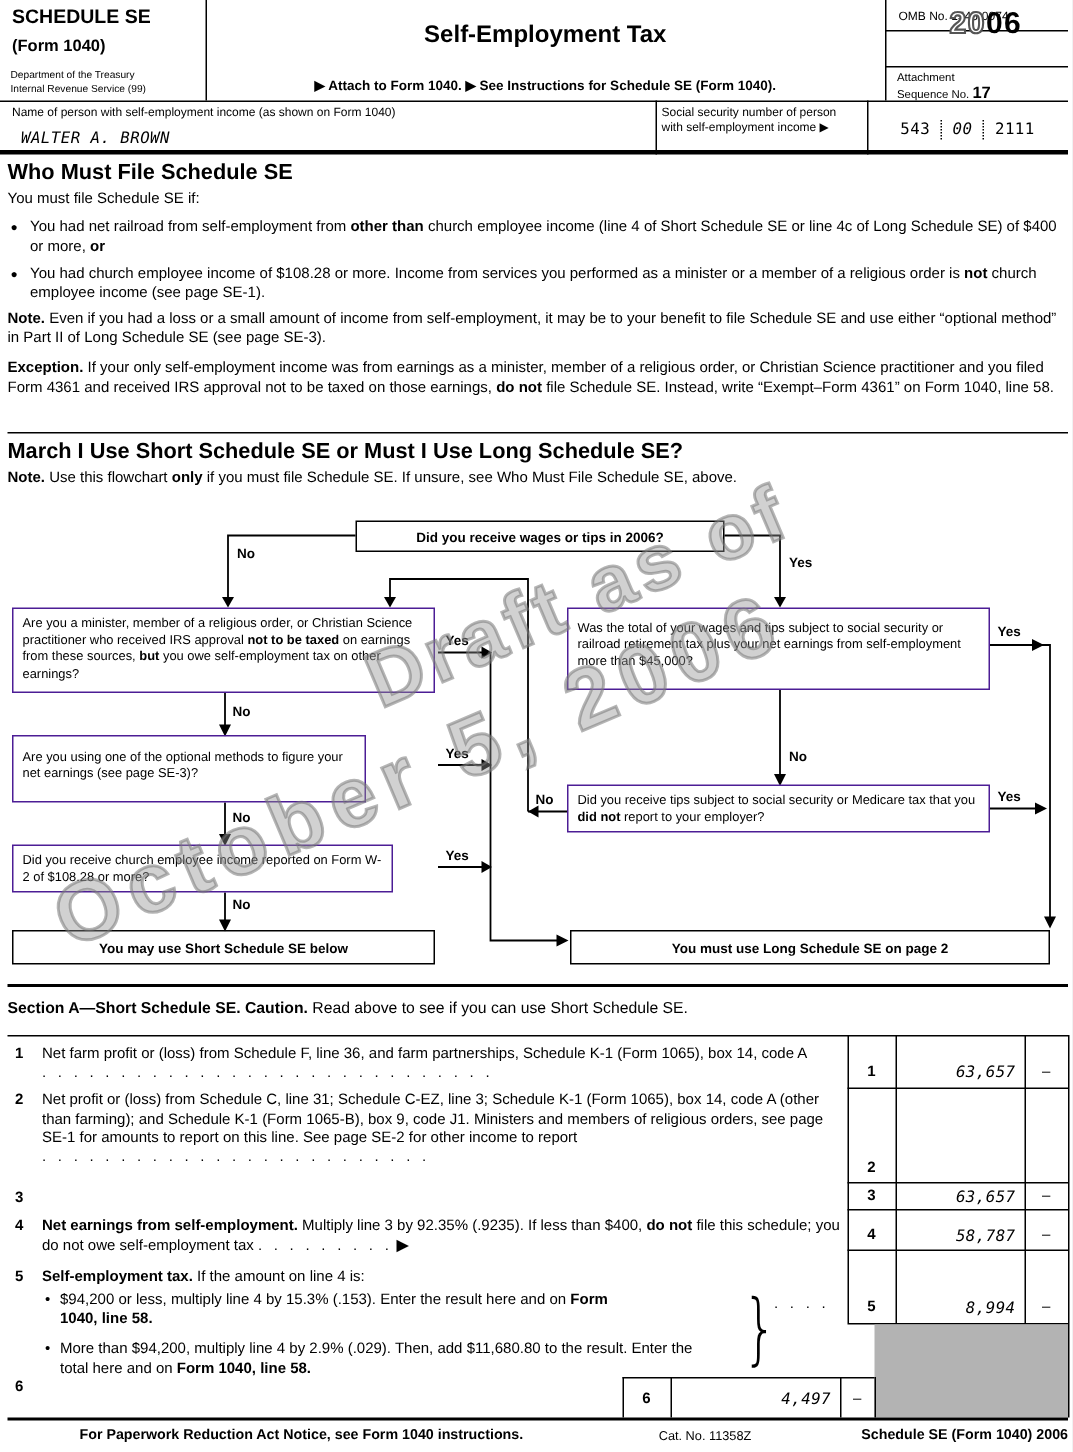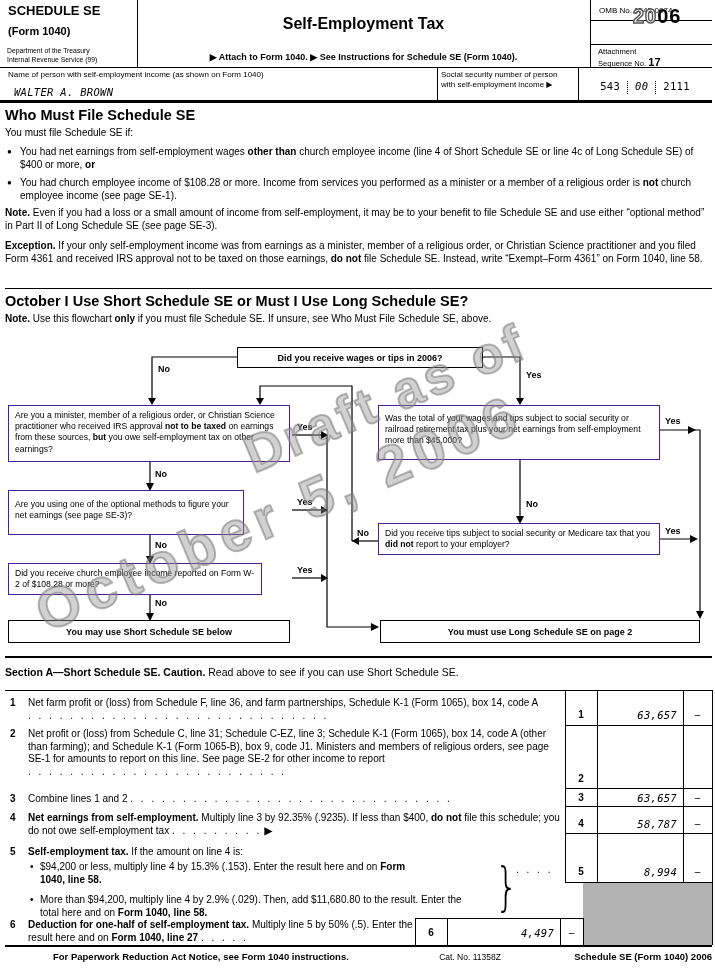--- a/index.html
+++ b/index.html
@@ -72,31 +72,31 @@
     <div class="abs small" style="left:441px;top:70px;width:132px;">Social security number of person with self-employment income ▶</div>
     <div class="abs" style="left:578px;top:80px;width:134px;text-align:center;font-size:11px;">
       <span class="val" style="font-style:normal;">543</span><span class="ssnsep"></span><span class="val">00</span><span class="ssnsep"></span><span class="val" style="font-style:normal;">2111</span>
     </div>
   </div>
 
   <div class="abs h1" style="left:5px;top:107px;">Who Must File Schedule SE</div>
   <div class="abs txt" style="left:5px;top:127px;">You must file Schedule SE if:</div>
 
   <div class="abs txt" style="left:7px;top:146px;font-size:8px;">●</div>
-  <div class="abs txt" style="left:20px;top:146px;width:688px;"><span>You had net earnings from self-employment wages </span><span class="b">other than</span><span> church employee income (line 4 of Short Schedule SE or line 4c of Long Schedule SE) of $400 or more, </span><span class="b">or</span></div>
+  <div class="abs txt" style="left:20px;top:146px;width:688px;"><span>You had net railroad from self-employment from </span><span class="b">other than</span><span> church employee income (line 4 of Short Schedule SE or line 4c of Long Schedule SE) of $400 or more, </span><span class="b">or</span></div>
 
   <div class="abs txt" style="left:7px;top:177px;font-size:8px;">●</div>
   <div class="abs txt" style="left:20px;top:177px;width:688px;"><span>You had church employee income of $108.28 or more. Income from services you performed as a minister or a member of a religious order is </span><span class="b">not</span><span> church employee income (see page SE-1).</span></div>
 
   <div class="abs txt" style="left:5px;top:207px;width:705px;"><span class="b">Note.</span><span> Even if you had a loss or a small amount of income from self-employment, it may be to your benefit to file Schedule SE and use either “optional method” in Part II of Long Schedule SE (see page SE-3).</span></div>
   <div class="abs txt" style="left:5px;top:240px;width:707px;"><span class="b">Exception.</span><span> If your only self-employment income was from earnings as a minister, member of a religious order, or Christian Science practitioner and you filed Form 4361 and received IRS approval not to be taxed on those earnings, </span><span class="b">do not</span><span> file Schedule SE. Instead, write “Exempt–Form 4361” on Form 1040, line 58.</span></div>
 
   <div class="hl" style="left:5px;top:288px;width:707px;"></div>
 
-  <div class="abs h1" style="left:5px;top:293px;">October I Use Short Schedule SE or Must I Use Long Schedule SE?</div>
+  <div class="abs h1" style="left:5px;top:293px;">March I Use Short Schedule SE or Must I Use Long Schedule SE?</div>
   <div class="abs txt" style="left:5px;top:313px;width:705px;"><span class="b">Note.</span><span> Use this flowchart </span><span class="b">only</span><span> if you must file Schedule SE. If unsure, see Who Must File Schedule SE, above.</span></div>
 
   <div class="abs" style="left:0;top:330px;width:715px;height:322px;">
     <svg width="715" height="322" style="position:absolute;left:0;top:0;" viewBox="0 0 715 322">
       <g stroke="#000" stroke-width="1.2" fill="none">
         <polyline points="237,27 152,27 152,69"></polyline>
         <polyline points="483,27 520,27 520,69"></polyline>
         <polyline points="378,211 352,211"></polyline>
         <polyline points="352,211 352,56 260,56 260,69"></polyline>
         <line x1="292" y1="105" x2="323" y2="105"></line>
@@ -166,39 +166,37 @@
 
   <div class="hl" style="left:5px;top:690px;width:707px;"></div>
 
   <div class="abs num" style="left:10px;top:697px;">1</div>
   <div class="abs txt" style="left:28px;top:697px;width:532px;"><span>Net farm profit or (loss) from Schedule F, line 36, and farm partnerships, Schedule K-1 (Form 1065), box 14, code A </span><span class="dots">. . . . . . . . . . . . . . . . . . . . . . . . . . . . .</span></div>
 
   <div class="abs num" style="left:10px;top:728px;">2</div>
   <div class="abs txt" style="left:28px;top:728px;width:534px;"><span>Net profit or (loss) from Schedule C, line 31; Schedule C-EZ, line 3; Schedule K-1 (Form 1065), box 14, code A (other than farming); and Schedule K-1 (Form 1065-B), box 9, code J1. Ministers and members of religious orders, see page SE-1 for amounts to report on this line. See page SE-2 for other income to report </span><span class="dots">. . . . . . . . . . . . . . . . . . . . . . . . .</span></div>
 
   <div class="abs num" style="left:10px;top:793px;">3</div>
-  <div class="abs txt" style="left:28px;top:793px;width:532px;white-space:nowrap;overflow:hidden;"><span>Combine lines 1 and 2 </span><span class="dots">. . . . . . . . . . . . . . . . . . . . . . . . . . . . . . .</span></div>
 
   <div class="abs num" style="left:10px;top:812px;">4</div>
   <div class="abs txt" style="left:28px;top:812px;width:534px;"><span class="b">Net earnings from self-employment.</span><span> Multiply line 3 by 92.35% (.9235). If less than $400, </span><span class="b">do not</span><span> file this schedule; you do not owe self-employment tax </span><span class="dots">. . . . . . . . .</span><span class="b"> ▶</span></div>
 
   <div class="abs num" style="left:10px;top:846px;">5</div>
   <div class="abs txt" style="left:28px;top:846px;width:420px;"><span class="b">Self-employment tax.</span><span> If the amount on line 4 is:</span></div>
 
   <div class="abs txt" style="left:30px;top:861px;">•</div>
   <div class="abs txt" style="left:40px;top:861px;width:392px;"><span>$94,200 or less, multiply line 4 by 15.3% (.153). Enter the result here and on </span><span class="b">Form 1040, line 58.</span></div>
 
   <div class="abs txt" style="left:30px;top:894px;">•</div>
   <div class="abs txt" style="left:40px;top:894px;width:430px;"><span>More than $94,200, multiply line 4 by 2.9% (.029). Then, add $11,680.80 to the result. Enter the total here and on </span><span class="b">Form 1040, line 58.</span></div>
 
   <div class="abs" style="left:490px;top:856px;font-size:52px;font-weight:200;font-family:'DejaVu Sans',sans-serif;transform:scaleX(.7);">}</div>
   <div class="abs txt dots" style="left:516px;top:864px;">. . . .</div>
 
   <div class="abs num" style="left:10px;top:919px;">6</div>
-  <div class="abs txt" style="left:28px;top:919px;width:392px;"><span class="b">Deduction for one-half of self-employment tax.</span><span> Multiply line 5 by 50% (.5). Enter the result here and on </span><span class="b">Form 1040, line 27</span><span> </span><span class="dots">. . . . .</span></div>
 
   <div class="vl" style="left:565px;top:690px;height:192px;"></div>
   <div class="vl" style="left:597px;top:690px;height:192px;"></div>
   <div class="vl" style="left:683px;top:690px;height:192px;"></div>
   <div class="vl" style="left:712px;top:690px;height:255px;"></div>
   <div class="hl" style="left:565px;top:725px;width:147px;"></div>
   <div class="hl" style="left:565px;top:788px;width:147px;"></div>
   <div class="hl" style="left:565px;top:806px;width:147px;"></div>
   <div class="hl" style="left:565px;top:833px;width:147px;"></div>
   <div class="hl" style="left:565px;top:882px;width:147px;"></div>

